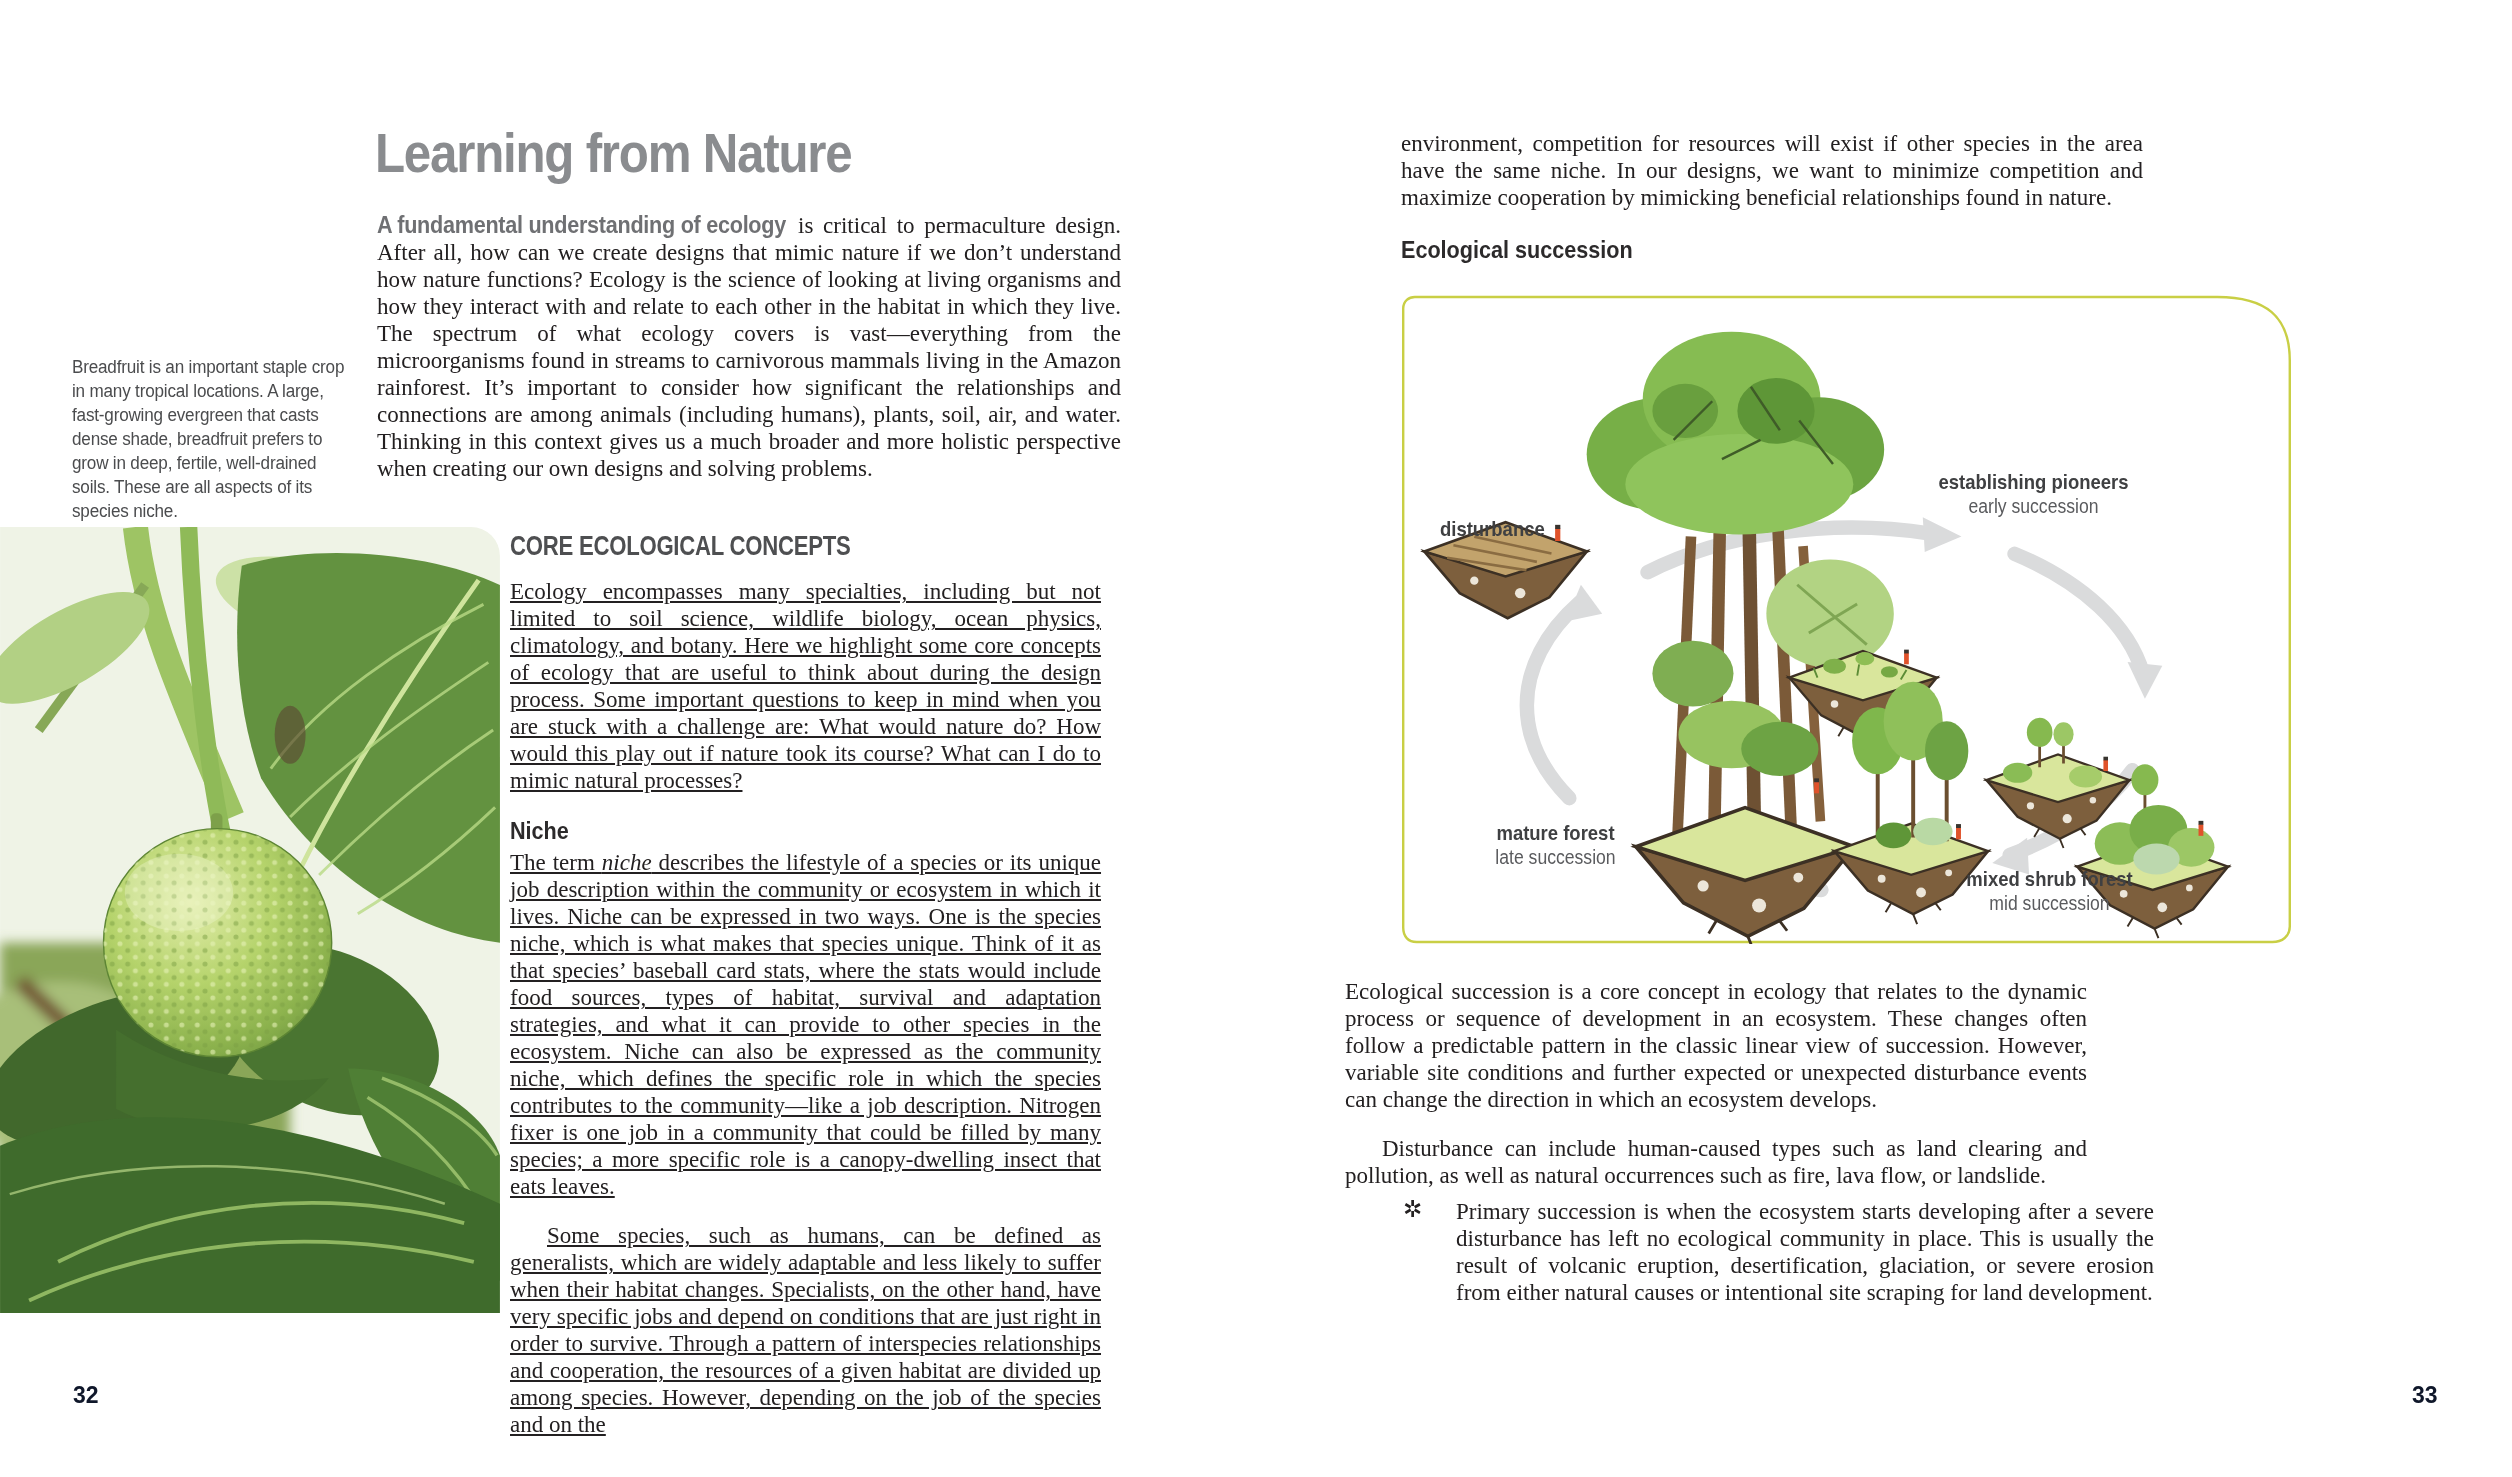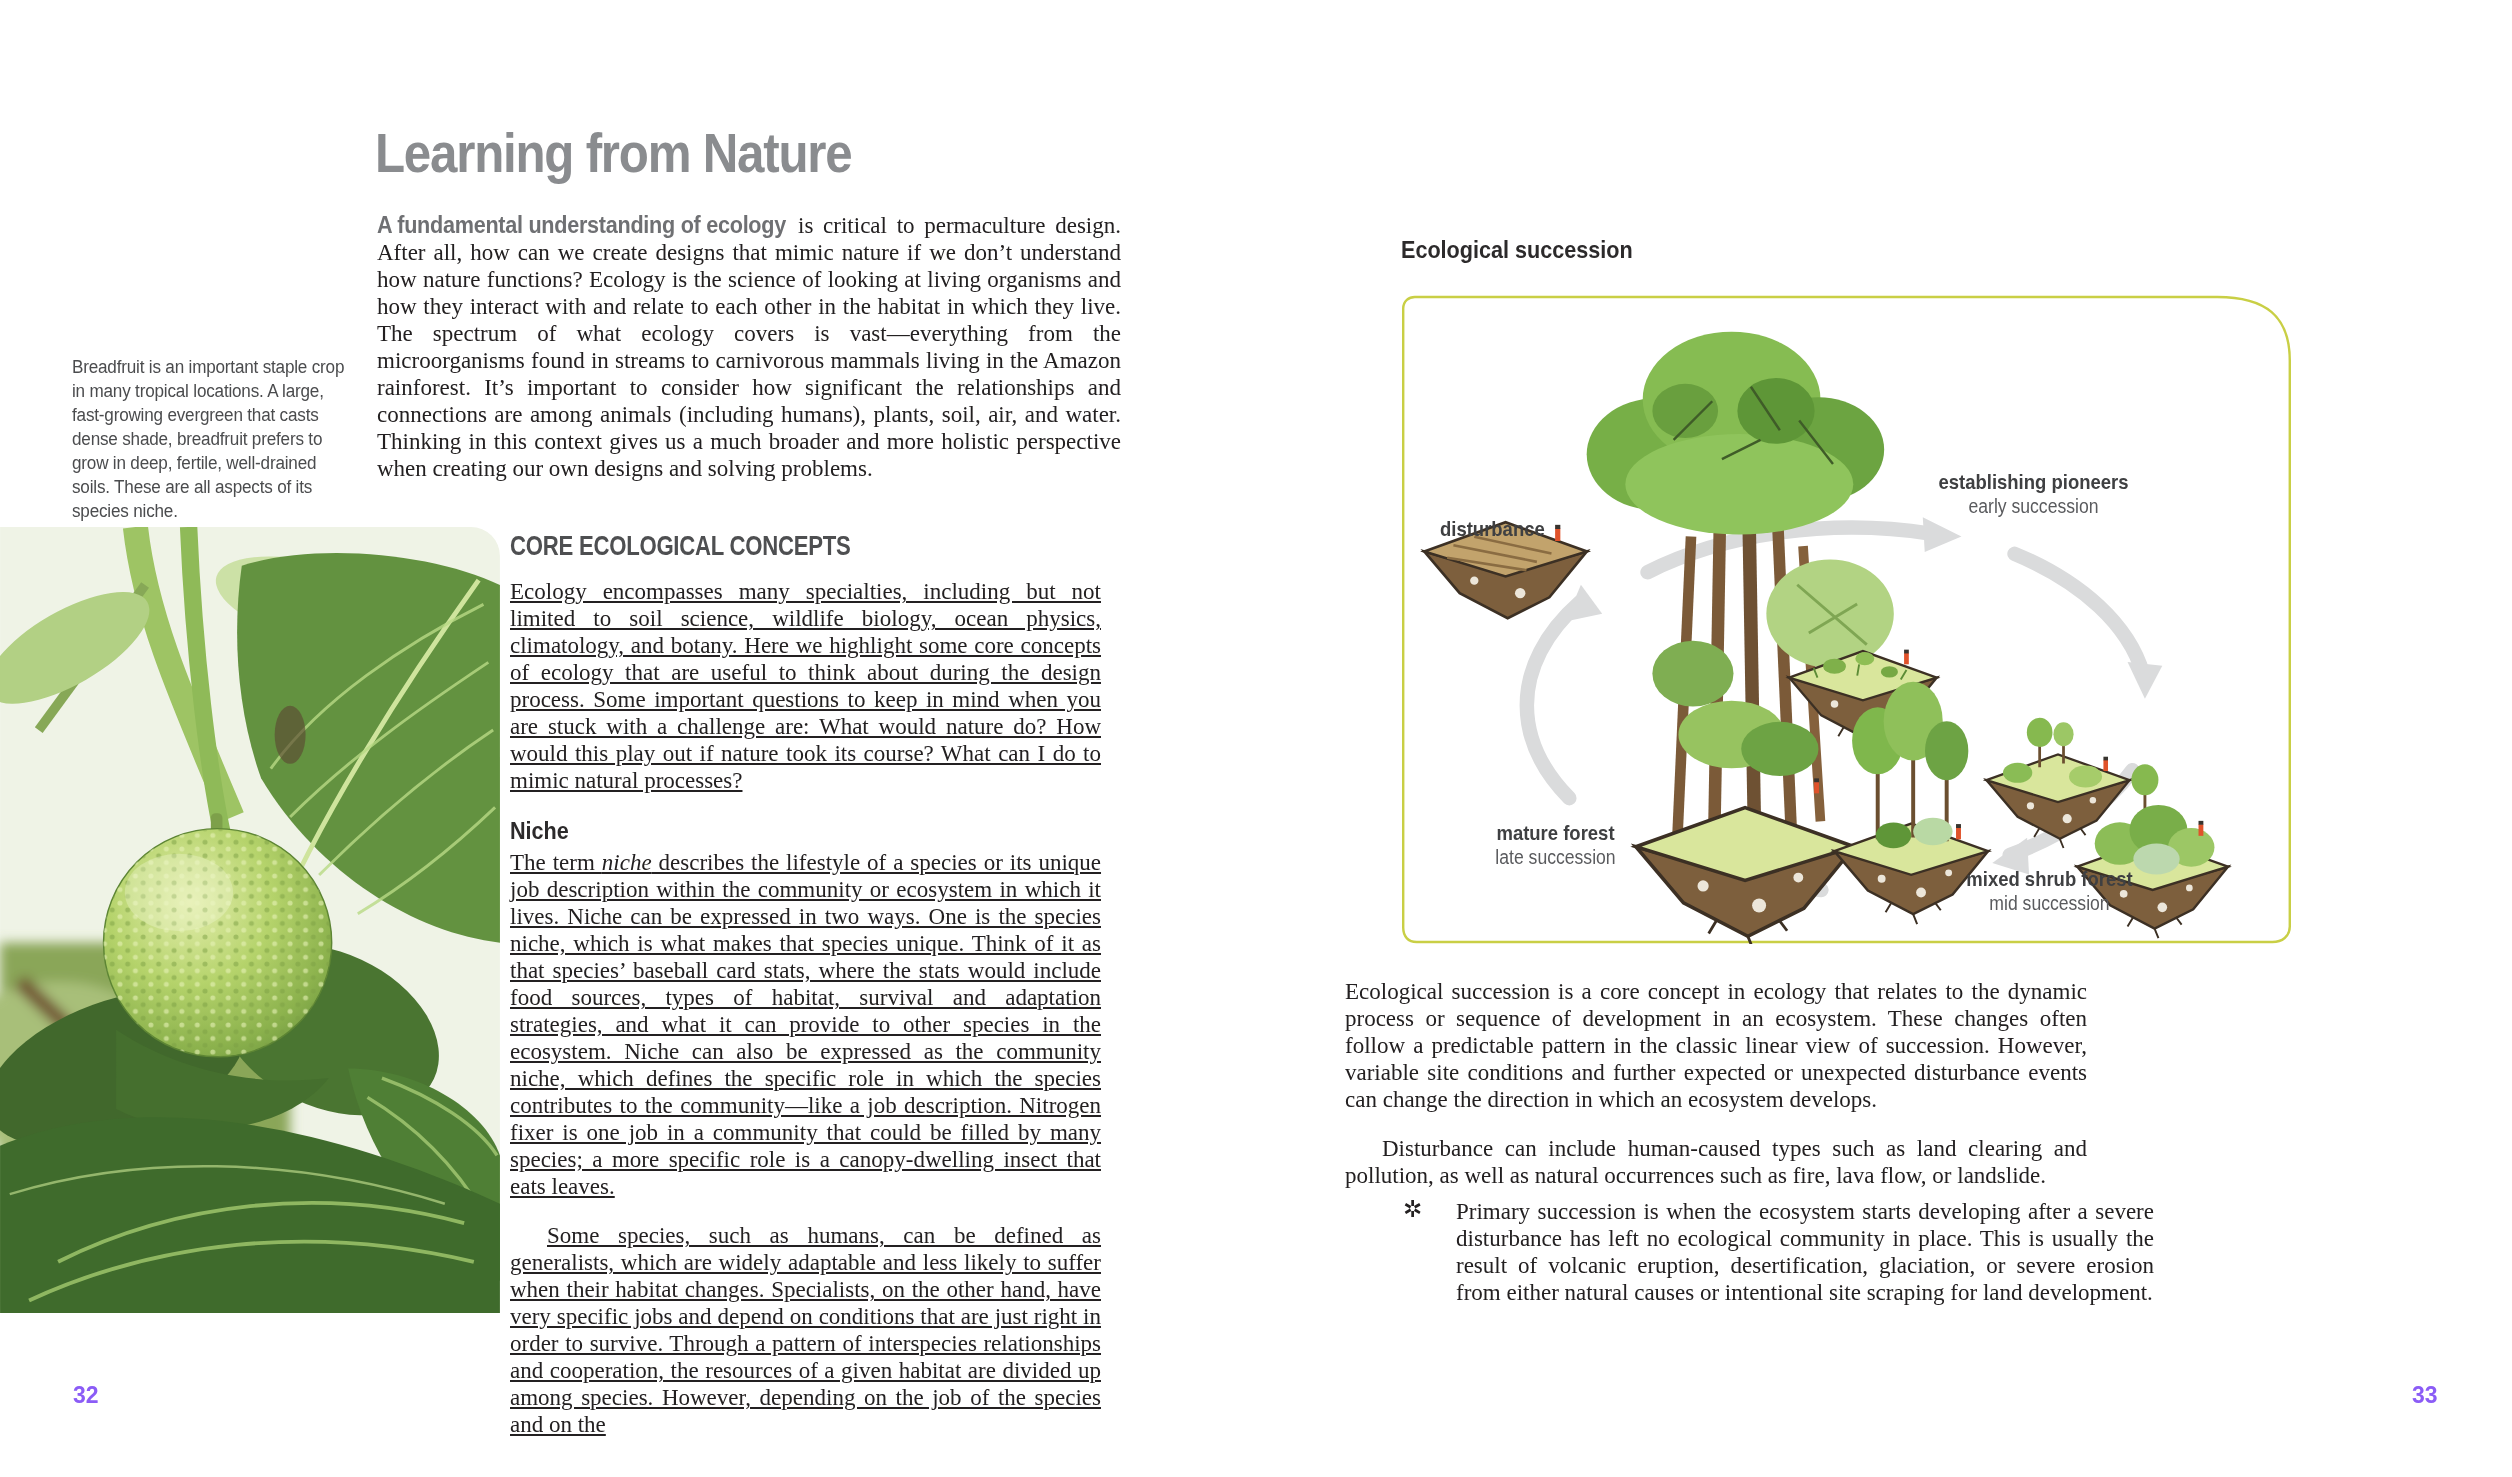--- a/index.html
+++ b/index.html
@@ -28,21 +28,21 @@
           font-size:27px;color:#4e4f51;letter-spacing:-0.3px;transform:scaleX(.82);
           transform-origin:left top;white-space:nowrap;}
   .h-sub{margin:0;font-family:"Liberation Sans",sans-serif;font-weight:bold;font-size:24px;
          color:#2c2a2b;transform:scaleX(.9);transform-origin:left top;white-space:nowrap;}
   .leftcol .h-sub{margin-top:23px;margin-bottom:3.9px;}
   .leftcol .serif{width:591px;text-decoration:underline;}
 
   .photo{position:absolute;left:0;top:527px;border-radius:0 29px 0 0;display:block;}
 
   .pagenum{position:absolute;font-family:"Liberation Sans",sans-serif;font-weight:bold;
-           font-size:23px;color:#8b5cf6;}
+           font-size:23px;color:#0f172a;}
   .pagenum.left{left:73px;top:1382px;}
   .pagenum.right{left:2412px;top:1382px;text-align:right;}
 
   
   .rp-intro{position:absolute;left:1401px;top:130px;width:742px;}
   .rp-head{position:absolute;left:1401px;top:236px;}
   .rp-body{position:absolute;left:1345px;top:978px;width:742px;}
 
   .diagram{position:absolute;left:1401px;top:295px;width:891px;height:649px;}
   .diagram svg{position:absolute;left:0;top:0;}
@@ -128,20 +128,21 @@
   <div class="leftcol">
     <h2 class="h-caps">CORE ECOLOGICAL CONCEPTS</h2>
     <p class="serif">Ecology encompasses many specialties, including but not limited to soil science, wildlife biology, ocean physics, climatology, and botany. Here we highlight some core concepts of ecology that are useful to think about during the design process. Some important questions to keep in mind when you are stuck with a challenge are: What would nature do? How would this play out if nature took its course? What can I do to mimic natural processes?</p>
     <h3 class="h-sub">Niche</h3>
     <p class="serif"><span>The term </span><i>niche</i><span> describes the lifestyle of a species or its unique job description within the community or ecosystem in which it lives. Niche can be expressed in two ways. One is the species niche, which is what makes that species unique. Think of it as that species’ baseball card stats, where the stats would include food sources, types of habitat, survival and adaptation strategies, and what it can provide to other species in the ecosystem. Niche can also be expressed as the community niche, which defines the specific role in which the species contributes to the community—like a job description. Nitrogen fixer is one job in a community that could be filled by many species; a more specific role is a canopy-dwelling insect that eats leaves.</span></p>
     <p class="serif indent">Some species, such as humans, can be defined as generalists, which are widely adaptable and less likely to suffer when their habitat changes. Specialists, on the other hand, have very specific jobs and depend on conditions that are just right in order to survive. Through a pattern of interspecies relationships and cooperation, the resources of a given habitat are divided up among species. However, depending on the job of the species and on the</p>
   </div>
 
   <div class="pagenum left">32</div>
 
+  <p class="serif rp-intro">environment, competition for resources will exist if other species in the area have the same niche. In our designs, we want to minimize competition and maximize cooperation by mimicking beneficial relationships found in nature.</p>
 
   <h3 class="h-sub rp-head">Ecological succession</h3>
 
   <div class="diagram">
     <svg width="891" height="649" viewBox="0 0 922 672">
       <defs>
         <g id="soilg">
           <path d="M-78,-6 L0,16 L78,-6 L42,38 L2,58 L-44,34 Z" fill="#7d5f3d" stroke="#3c3024" stroke-width="2.5"></path>
           <polygon points="-78,-6 0,-34 78,-6 0,18" fill="#d9e69c" stroke="#3c3024" stroke-width="2.5"></polygon>
           <circle cx="-30" cy="22" r="4" fill="#ece6da"></circle>

